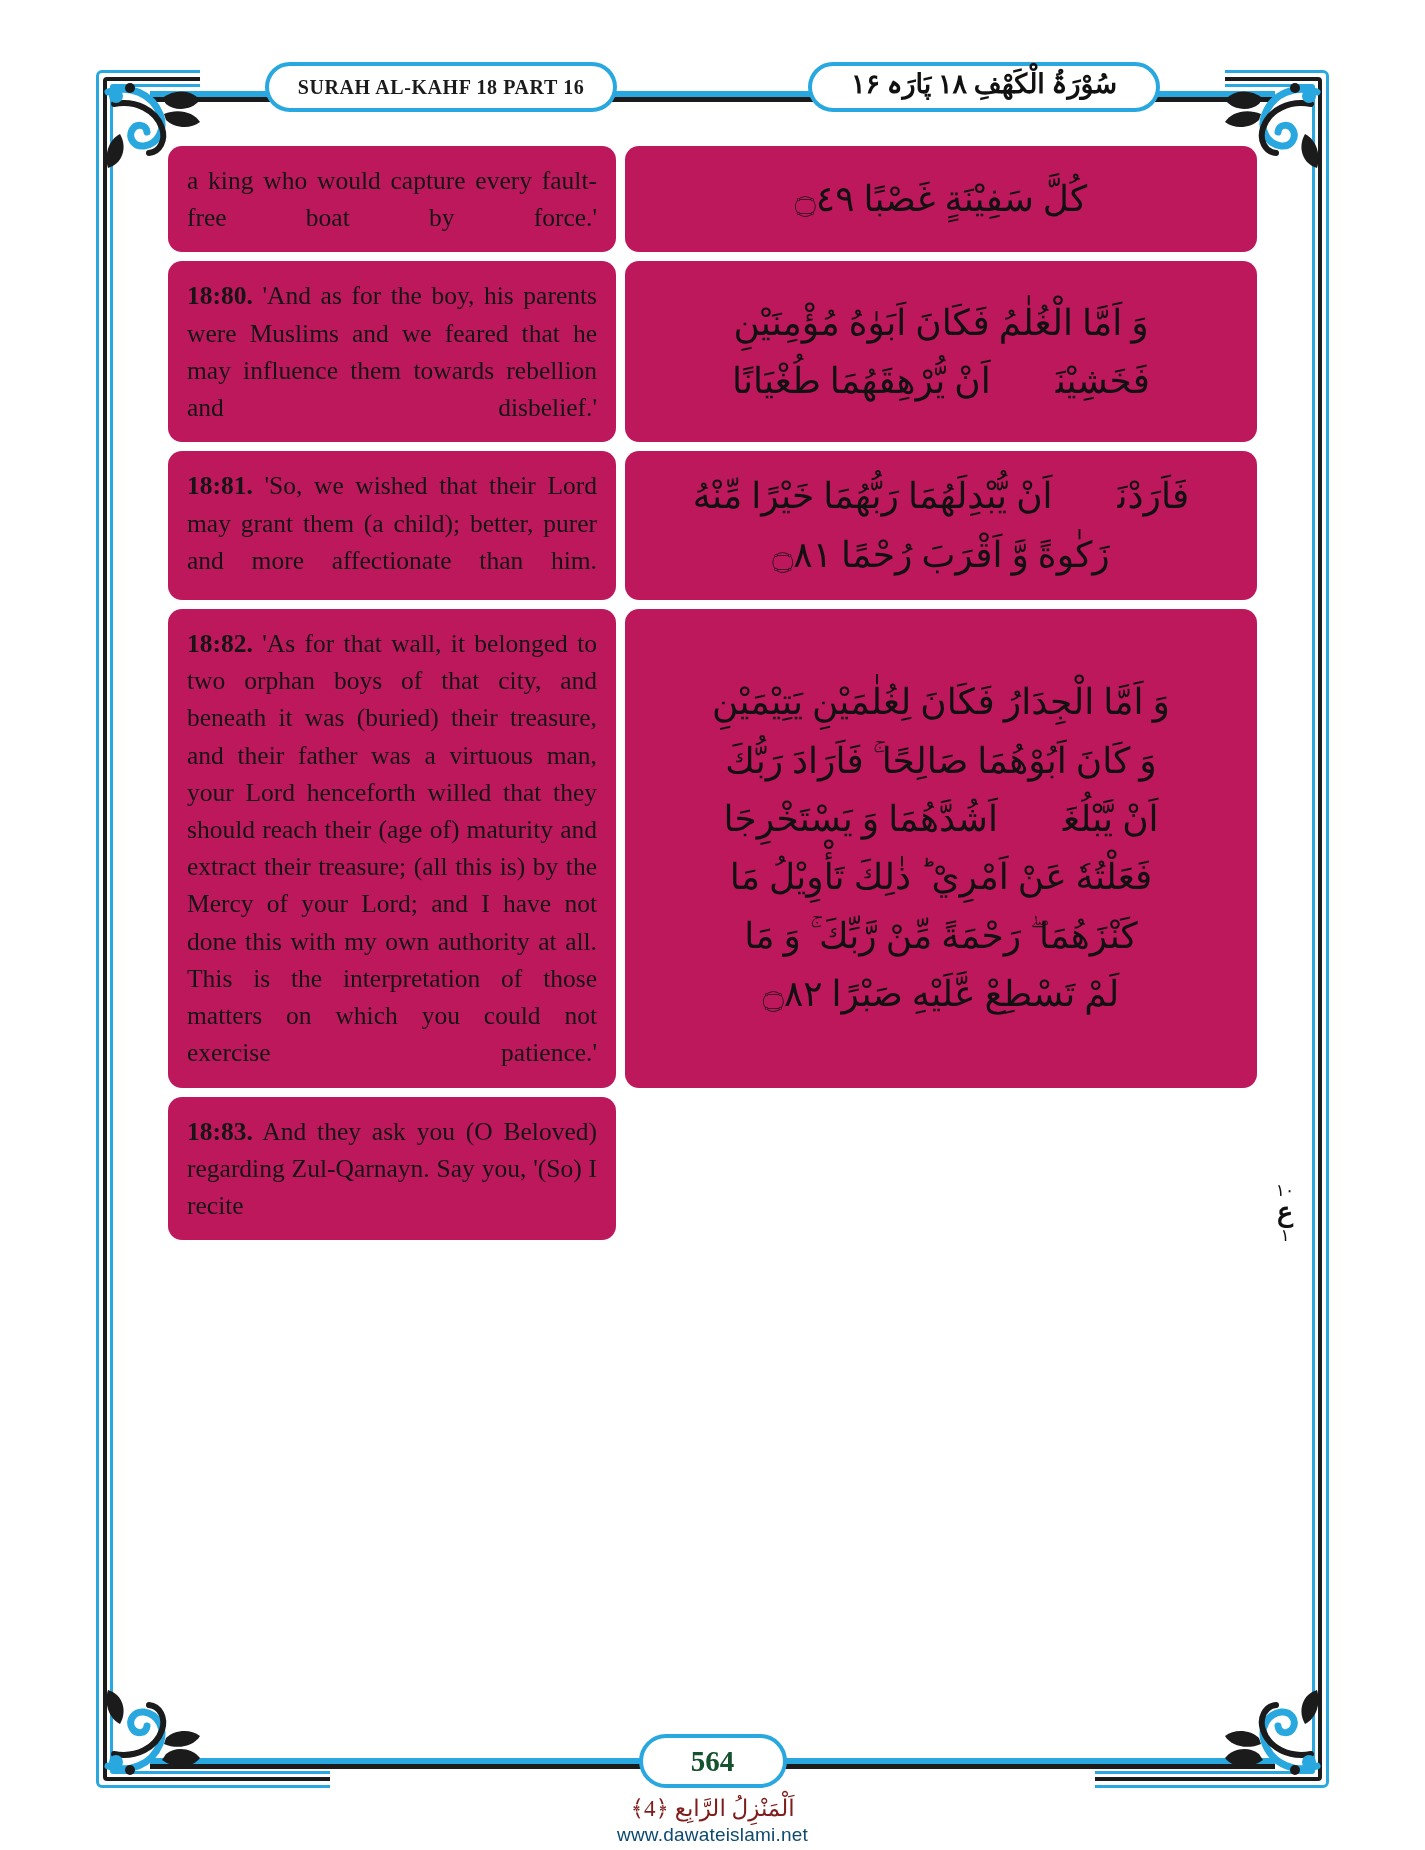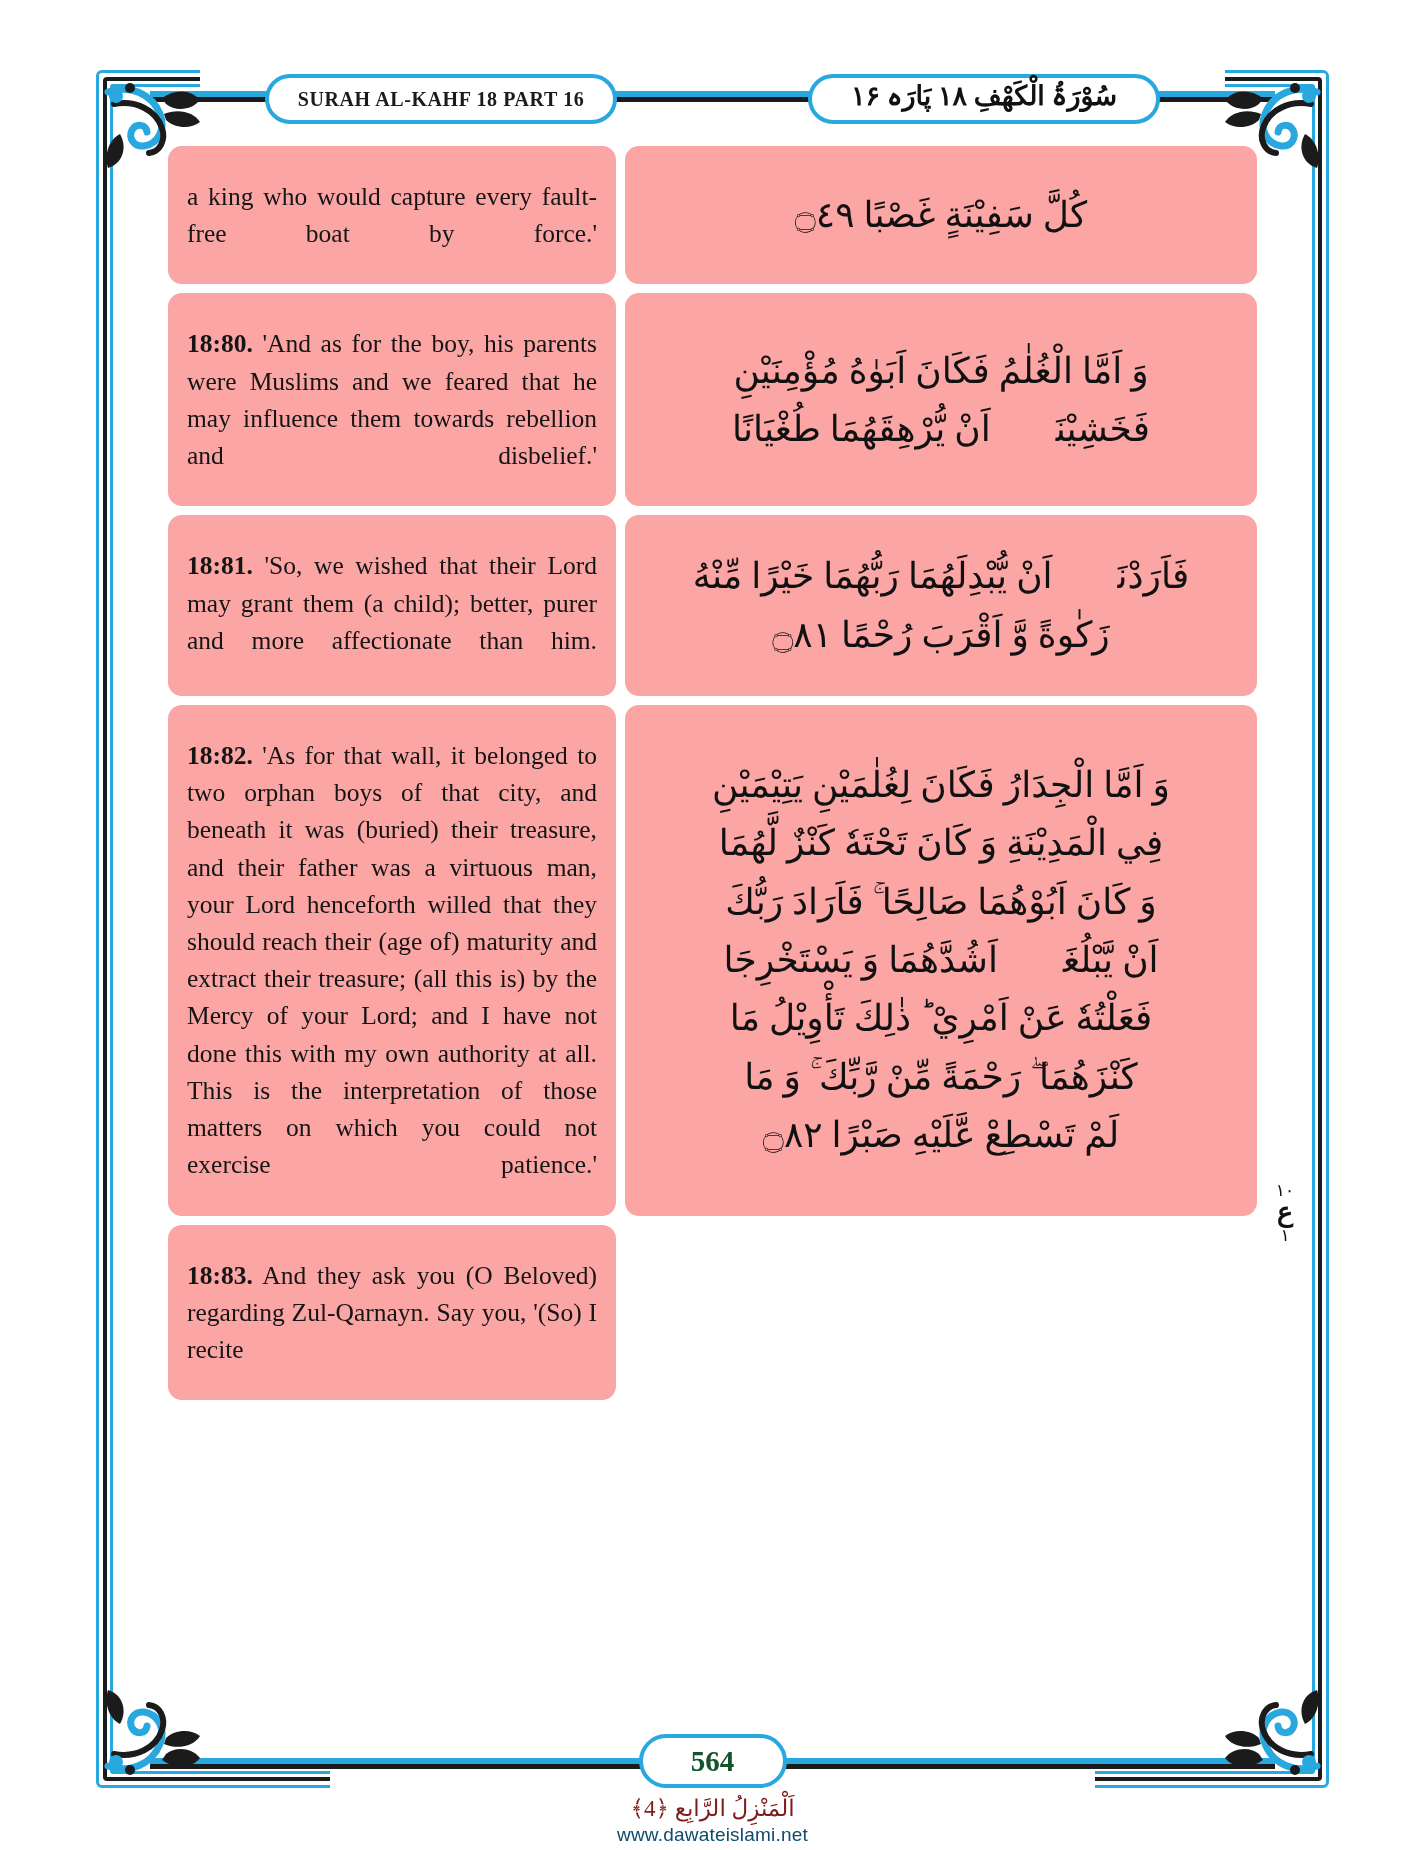--- a/index.html
+++ b/index.html
@@ -26,21 +26,21 @@
   .frame-gap-top{
     position:absolute;left:200px;right:200px;top:64px;height:56px;background:#fff;z-index:3;
   }
   .frame-gap-bottom{
     position:absolute;left:330px;right:330px;bottom:36px;height:62px;background:#fff;z-index:3;
   }
 
   
   .header{
     position:absolute;left:110px;right:110px;top:62px;height:62px;z-index:6;
-    display:flex;align-items:flex-end;justify-content:space-between;
+    display:flex;align-items:flex-start;justify-content:space-between;
   }
   .hdr-rule{
     position:absolute;left:150px;right:150px;top:91px;height:0;z-index:4;
     border-top:3px solid #29a8e0;border-bottom:3px solid #29a8e0;
   }
   .hdr-rule::after{
     content:"";position:absolute;left:0;right:0;top:3px;height:5px;background:#1b1b1b;
   }
 
   .capsule{
@@ -71,22 +71,22 @@
   .v-bl{left:100px;bottom:66px;transform:scaleY(-1);}
   .v-br{right:100px;bottom:66px;transform:scale(-1,-1);}
 
   
   .content{
     position:absolute;left:168px;top:146px;right:168px;bottom:160px;
     display:flex;flex-direction:column;gap:9px;z-index:2;
   }
   .row{display:flex;gap:9px;}
   .cell{
-    background:#fca5a5;border-radius:14px;
-    padding:32px 19px;box-sizing:border-box;
+    background:#be185d;border-radius:14px;
+    padding:16px 19px;box-sizing:border-box;
   }
   .cell-en{
     width:448px;flex:0 0 448px;
     font-family:"Liberation Serif",serif;
     font-size:25.5px;line-height:1.46;color:#151515;
     text-align:justify;text-align-last:justify;
     hyphens:none;
   }
   .cell-ar{
     flex:1 1 auto;
@@ -211,21 +211,20 @@
       <div class="cell cell-en"><span class="vnum">18:81.</span> <span>'So, we wished that their Lord may grant them (a child); better, purer and more affectionate than him.</span></div>
       <div class="cell cell-ar">
         <div class="ar-line">فَاَرَدْنَاۤ اَنْ يُّبْدِلَهُمَا رَبُّهُمَا خَيْرًا مِّنْهُ</div>
         <div class="ar-line">زَكٰوةً وَّ اَقْرَبَ رُحْمًا ۝٨١</div>
       </div>
     </div>
     <div class="row">
       <div class="cell cell-en"><span class="vnum">18:82.</span> <span>'As for that wall, it belonged to two orphan boys of that city, and beneath it was (buried) their treasure, and their father was a virtuous man, your Lord henceforth willed that they should reach their (age of) maturity and extract their treasure; (all this is) by the Mercy of your Lord; and I have not done this with my own authority at all. This is the interpretation of those matters on which you could not exercise patience.'</span></div>
       <div class="cell cell-ar">
         <div class="ar-line">وَ اَمَّا الْجِدَارُ فَكَانَ لِغُلٰمَيْنِ يَتِيْمَيْنِ</div>
-        <div class="ar-line">فِي الْمَدِيْنَةِ وَ كَانَ تَحْتَهٗ كَنْزٌ لَّهُمَا</div>
         <div class="ar-line">وَ كَانَ اَبُوْهُمَا صَالِحًا ۚ فَاَرَادَ رَبُّكَ</div>
         <div class="ar-line">اَنْ يَّبْلُغَاۤ اَشُدَّهُمَا وَ يَسْتَخْرِجَا</div>
         <div class="ar-line">فَعَلْتُهٗ عَنْ اَمْرِيْ ؕ ذٰلِكَ تَأْوِيْلُ مَا</div>
         <div class="ar-line">كَنْزَهُمَا ۖ رَحْمَةً مِّنْ رَّبِّكَ ۚ وَ مَا</div>
         <div class="ar-line">لَمْ تَسْطِعْ عَّلَيْهِ صَبْرًا ۝٨٢</div>
       </div>
     </div>
     <div class="row">
       <div class="cell cell-en"><span class="vnum">18:83.</span> <span>And they ask you (O Beloved) regarding Zul-Qarnayn. Say you, '(So) I recite</span></div>
     </div>

